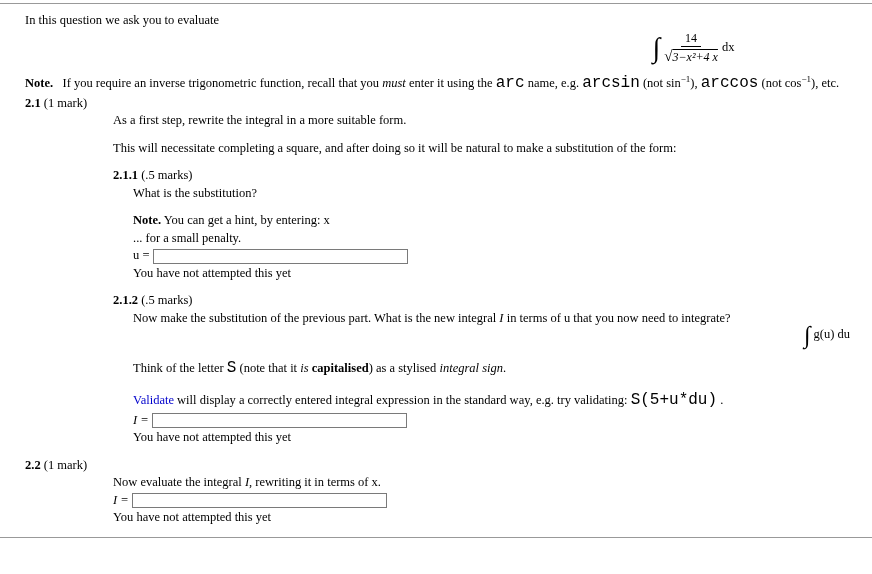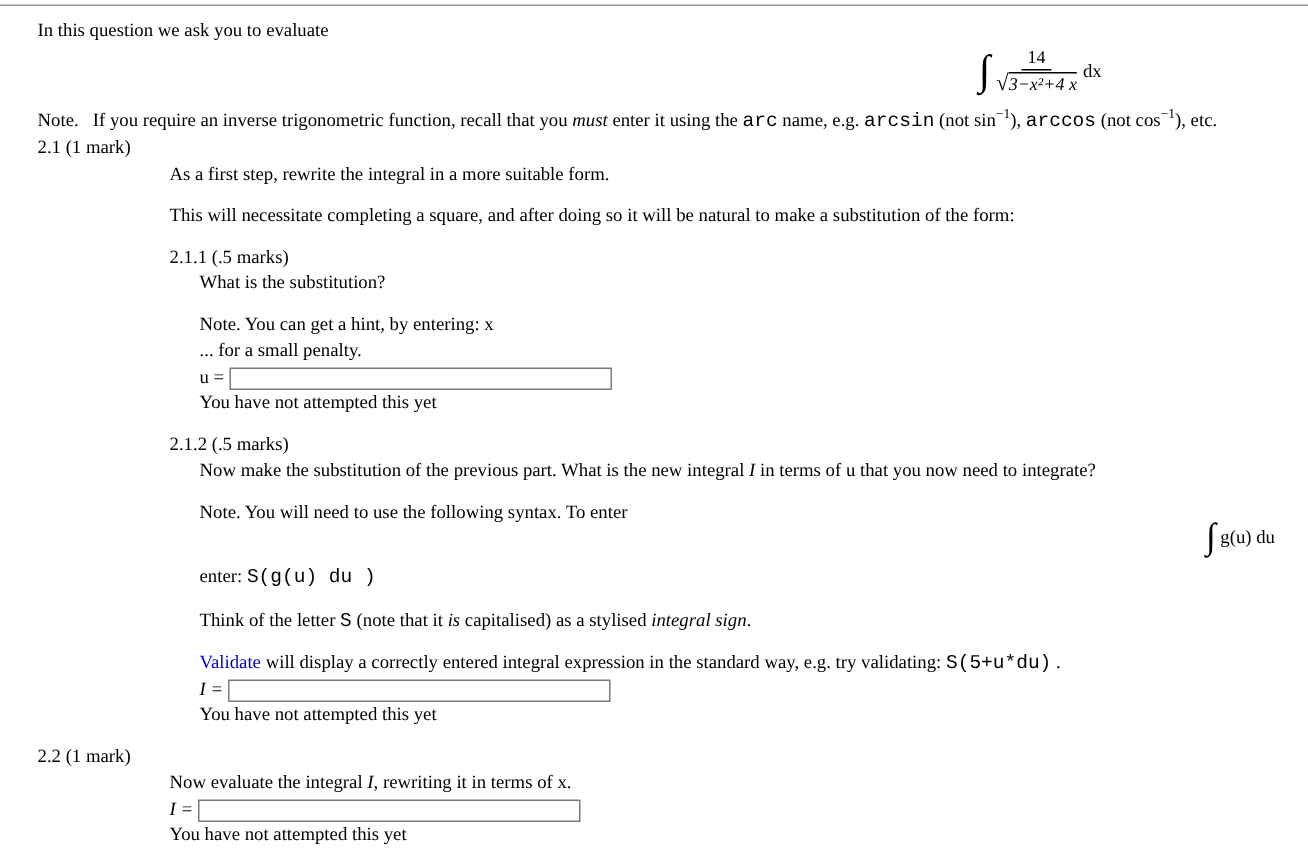--- a/index.html
+++ b/index.html
@@ -17,21 +17,21 @@
   .hr-bottom {
     border-top: 1px solid #999;
     margin: 6px 0 0 0;
   }
   .content {
     padding: 2px 10px 4px 25px;
     line-height: 1.4;
   }
   .mt6 { margin-top: 6px; }
   .mt10 { margin-top: 10px; }
-  .bold { font-weight: normal; text-align: right; }
+  .bold { font-weight: bold; text-align: right; }
   .italic { font-style: italic; }
   .indent1 { margin-left: 88px; }
   .indent3 { margin-left: 108px; }
   .input-tx {
     font-family: Arial, sans-serif;
     font-size: 11.5px;
     border: 1px solid #7a7a7a;
     height: 15px;
     width: 255px;
     padding: 0 2px;
@@ -71,21 +71,21 @@
     font-size:12px;
   }
   .sqrt-sym {
     font-size:15px;
   }
   .overline {
     text-decoration: overline;
     text-decoration-thickness: 1px;
     font-style: italic;
   }
-  .tt { font-family: 'Courier New', monospace; font-size: 13px; }
+  .tt { font-family: 'Courier New', monospace; font-size: 16px; }
   .link-blue { color: #0000cc; }
   .right-int {
     float: right;
     margin-right: 12px;
     margin-top: -4px;
     display:flex;
     align-items:center;
     gap:3px;
   }
   .right-int .big-int { font-size: 24px;}
@@ -133,33 +133,27 @@
     <span>u = </span><input class="input-tx" type="text" style="">
   </div>
   <div class="indent3">You have not attempted this yet</div>
 
   <div class="indent1 mt10">
     <span class="bold">2.1.2 </span><span>(.5 marks)</span>
   </div>
   <div class="indent3">
     <span>Now make the substitution of the previous part. What is the new integral </span><span class="italic">I</span><span> in terms of u that you now need to integrate?</span>
   </div>
-  <div class="indent3 mt10">
-    <span class="bold">Note.</span><span> You will need to use the following syntax. To enter</span>
-  </div>
 
   <div class="right-int">
     <span class="big-int">∫</span>
     <span>g(u) du</span>
   </div>
   <div style="clear:both;"></div>
 
-  <div class="indent3 mt6">
-    <span>enter: </span><span class="tt">S(g(u) du )</span>
-  </div>
 
   <div class="indent3 mt10">
     <span>Think of the letter </span><span class="tt">S</span><span> (note that it </span><span class="italic">is</span><span class="bold"> capitalised</span><span>) as a stylised </span><span class="italic">integral sign</span><span>.</span>
   </div>
 
   <div class="indent3 mt10">
     <span class="link-blue">Validate</span><span> will display a correctly entered integral expression in the standard way, e.g. try validating: </span><span class="tt">S(5+u*du)</span><span> .</span>
   </div>
   <div class="indent3">
     <span class="italic">I = </span><input class="input-tx" type="text" style="">

